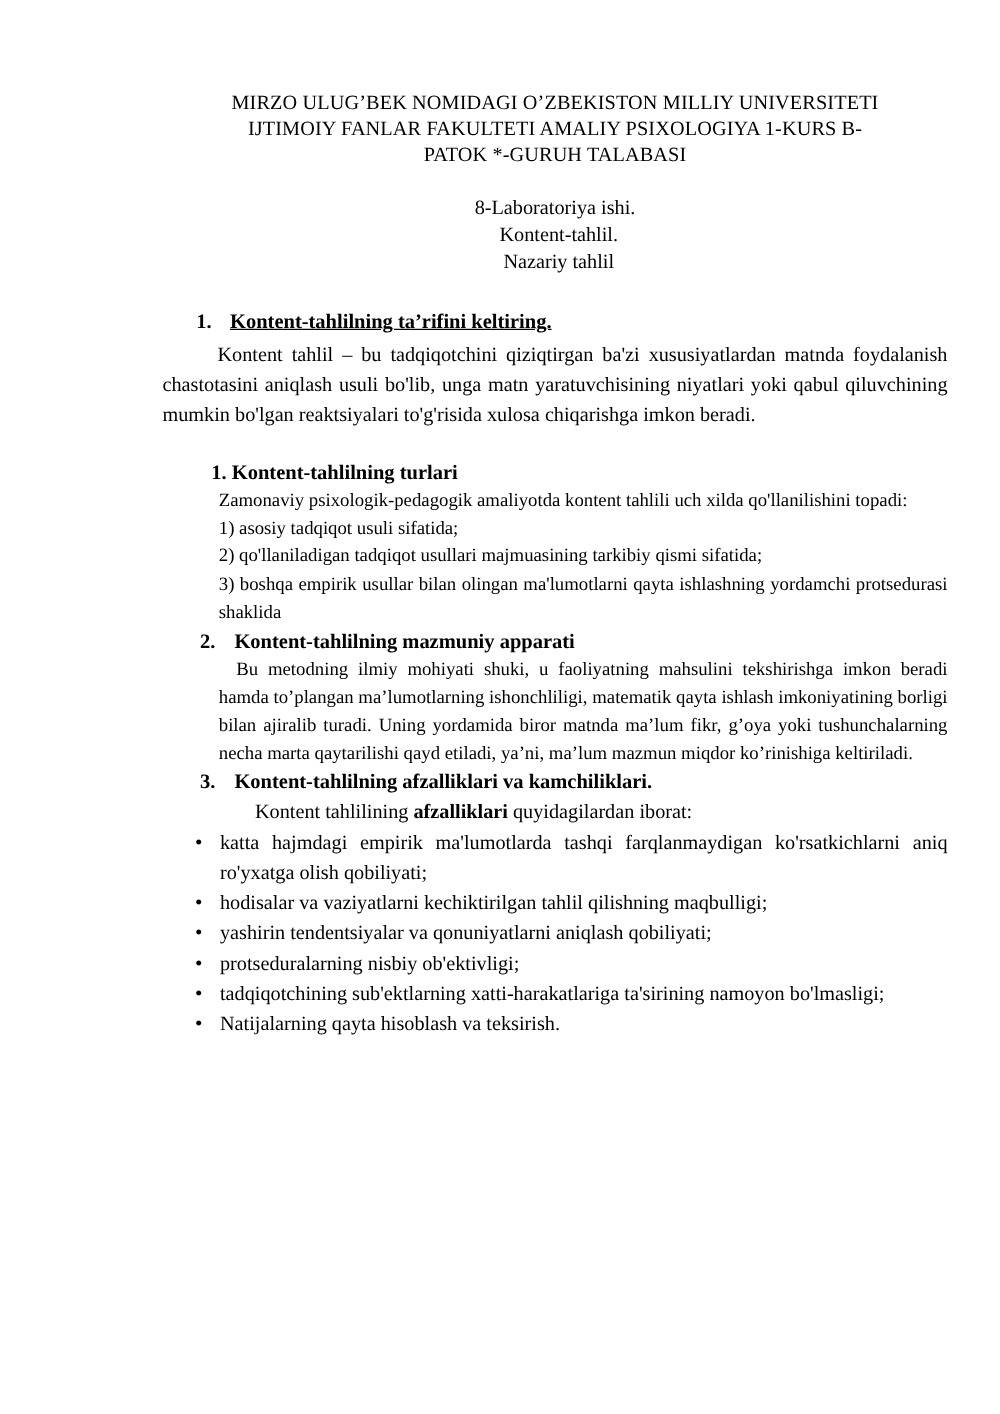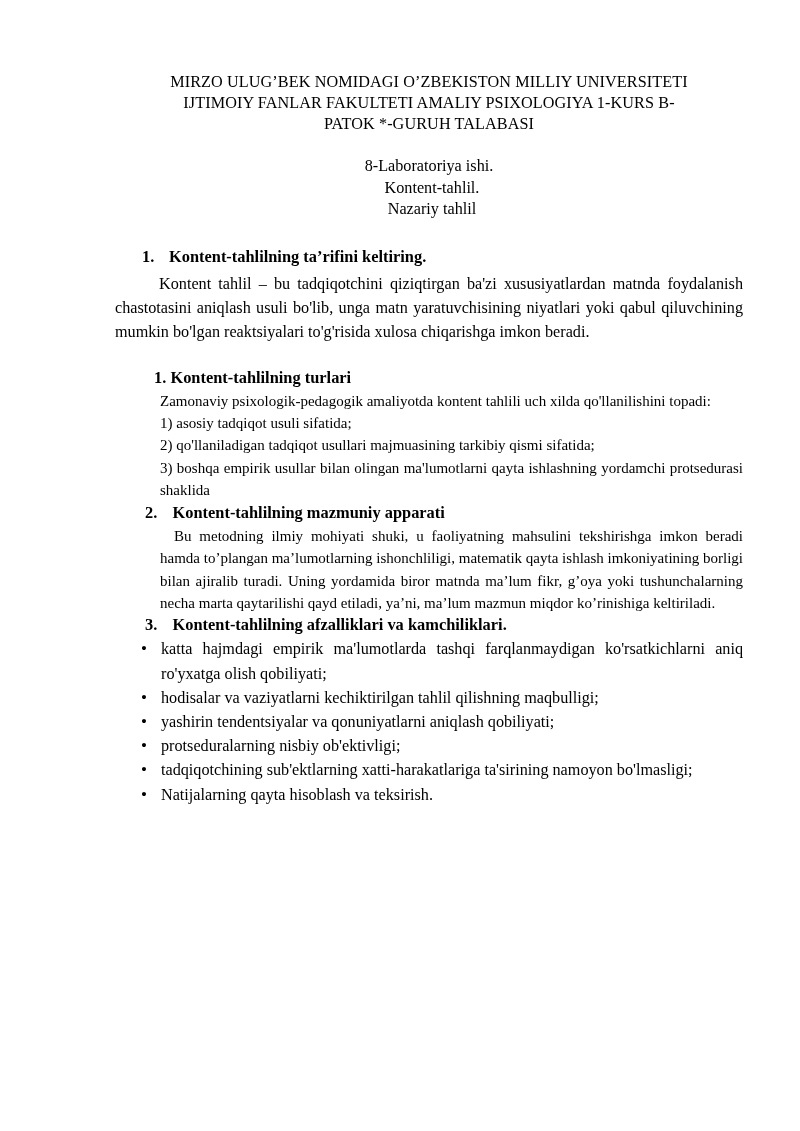--- a/index.html
+++ b/index.html
@@ -19,21 +19,21 @@
     position: absolute;
     left: 0;
     top: 0;
     width: 800px;
     height: 1131px;
     background: #ffffff;
     overflow: hidden;
   }
   .content {
     position: absolute;
-    left: 115px;
+    left: 130px;
     top: 0;
     width: 628px;   
   }
 
   
   .title-block {
     margin-top: 72px;
     text-align: center;
     font-size: 16.2px;
     line-height: 1.30;
@@ -59,21 +59,21 @@
     font-weight: bold;
     line-height: 1.32;
     display: flex;
     align-items: flex-start;
   }
   .h-num .marker {
     flex: 0 0 auto;
     width: 27px;
     text-align: left;
   }
-  .h-num .htext { flex: 1 1 auto; }
+  .h-num .htext { flex: 1 1 auto; text-decoration: underline; }
 
   .h1-main {
     margin-left: 27px;   
     margin-top: 26px;
     margin-bottom: 0;
   }
 
   
   .para {
     font-size: 16.2px;
@@ -193,20 +193,23 @@
         <p class="indent-sm">Bu metodning ilmiy mohiyati shuki, u faoliyatning mahsulini tekshirishga imkon beradi hamda to’plangan ma’lumotlarning ishonchliligi, matematik qayta ishlash imkoniyatining borligi bilan ajiralib turadi. Uning yordamida biror matnda ma’lum fikr, g’oya yoki tushunchalarning necha marta qaytarilishi qayd etiladi, ya’ni, ma’lum mazmun miqdor ko’rinishiga keltiriladi.</p>
       </div>
 
       <div class="sub-head s3">
         <span>3.</span>
         <span style="display:inline-block;width:7px"></span>
         <span>Kontent-tahlilning afzalliklari va kamchiliklari.</span>
       </div>
     </div>
 
+    <div class="center-line">
+      <span>Kontent tahlilining </span><b>afzalliklari</b><span> quyidagilardan iborat:</span>
+    </div>
 
     <ul class="bullets">
       <li>katta hajmdagi empirik ma'lumotlarda tashqi farqlanmaydigan ko'rsatkichlarni aniq ro'yxatga olish qobiliyati;</li>
       <li class="single">hodisalar va vaziyatlarni kechiktirilgan tahlil qilishning maqbulligi;</li>
       <li class="single">yashirin tendentsiyalar va qonuniyatlarni aniqlash qobiliyati;</li>
       <li class="single">protseduralarning nisbiy ob'ektivligi;</li>
       <li>tadqiqotchining sub'ektlarning xatti-harakatlariga ta'sirining namoyon bo'lmasligi;</li>
       <li class="single">Natijalarning qayta hisoblash va teksirish.</li>
     </ul>
 

